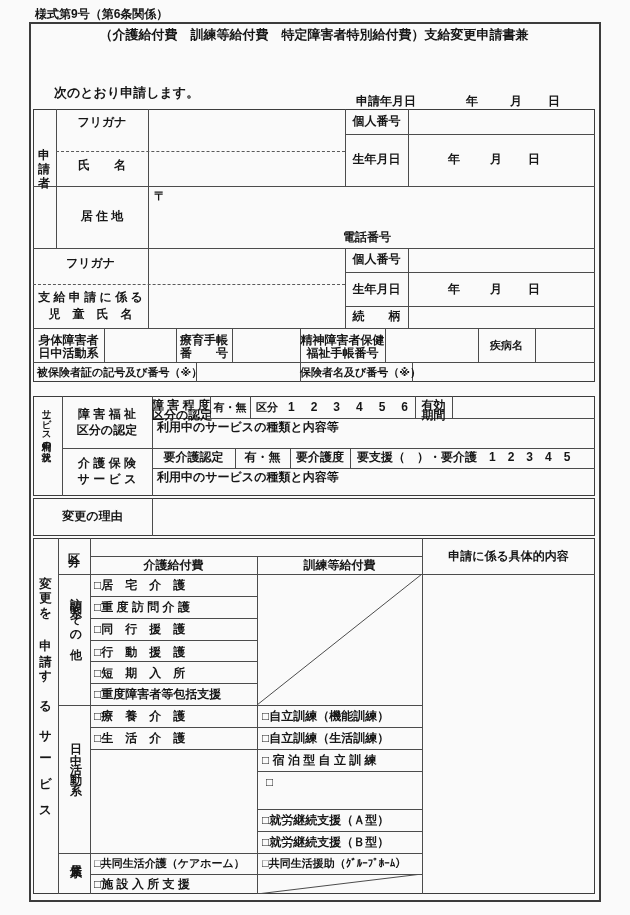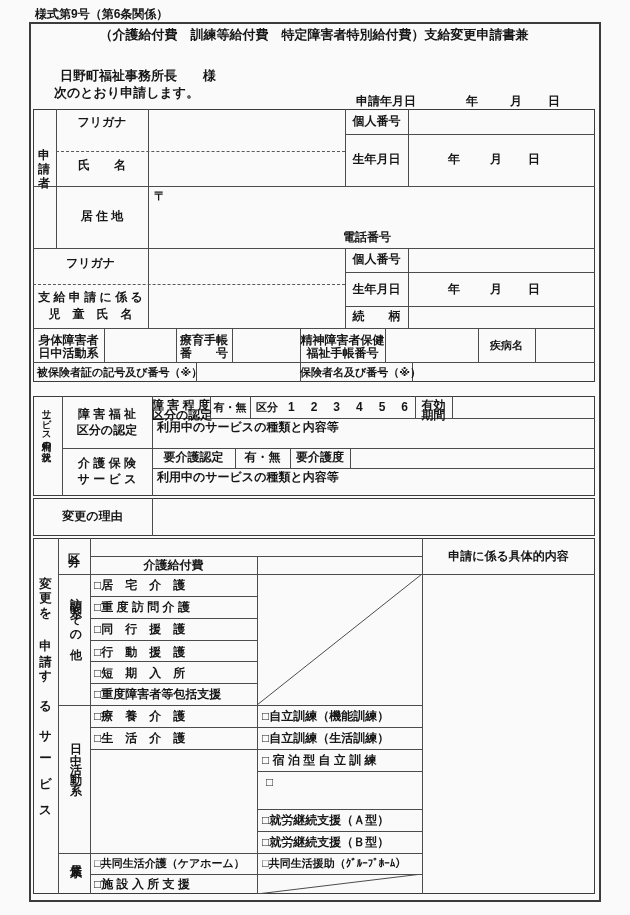--- a/index.html
+++ b/index.html
@@ -23,21 +23,20 @@
   svg.diag{position:absolute}
 </style>
 </head>
 <body>
 
 <div class="page">
 
   <div class="t" style="left:35px;top:7px">様式第9号（第6条関係）</div>
   <div class="frame" style="left:29px;top:22px;width:572px;height:880px"></div>
   <div class="t c s13" style="left:33px;top:27px;width:562px">（介護給付費　訓練等給付費　特定障害者特別給付費）支給変更申請書兼</div>
-  <div class="t s13" style="left:60px;top:68px">日野町福祉事務所長　　様</div>
   <div class="t s13" style="left:54px;top:85px">次のとおり申請します。</div>
   <div class="t" style="left:356px;top:94px">申請年月日</div>
   <div class="t" style="left:466px;top:94px">年</div>
   <div class="t" style="left:510px;top:94px">月</div>
   <div class="t" style="left:548px;top:94px">日</div>
 
   <div class="box" style="left:33px;top:109px;width:562px;height:273px"></div>
   <div class="vl" style="left:56px;top:109px;height:139px"></div>
   <div class="vl" style="left:148px;top:109px;height:219px"></div>
   <div class="vl" style="left:345px;top:109px;height:77px"></div>
@@ -124,20 +123,21 @@
   <div class="t s11" style="left:256px;top:401px">区分</div>
   <div class="t" style="left:288px;top:400px;letter-spacing:2px">1　2　3　4　5　6</div>
   <div class="t c s10" style="left:415px;width:37px;top:398px">有効</div>
   <div class="t c s10" style="left:415px;width:37px;top:408px">期間</div>
   <div class="t s10" style="left:157px;top:420px">利用中のサービスの種類と内容等</div>
   <div class="t c" style="left:62px;width:90px;top:456px">介 護 保 険</div>
   <div class="t c" style="left:62px;width:90px;top:472px">サ ー ビ ス</div>
   <div class="t c" style="left:152px;width:83px;top:450px">要介護認定</div>
   <div class="t c" style="left:235px;width:55px;top:450px">有・無</div>
   <div class="t c" style="left:290px;width:60px;top:450px">要介護度</div>
+  <div class="t" style="left:357px;top:450px">要支援（　）・要介護　1　2　3　4　5</div>
   <div class="t s10" style="left:157px;top:470px">利用中のサービスの種類と内容等</div>
 
   <div class="box" style="left:33px;top:498px;width:562px;height:38px"></div>
   <div class="vl" style="left:152px;top:498px;height:38px"></div>
   <div class="t c" style="left:33px;width:119px;top:509px">変更の理由</div>
   <div class="inp" style="left:152px;top:498px;width:443px;height:38px"></div>
 
   <div class="box" style="left:33px;top:538px;width:562px;height:356px"></div>
   <div class="vl" style="left:58px;top:538px;height:356px"></div>
   <div class="vl" style="left:90px;top:538px;height:356px"></div>
@@ -162,20 +162,21 @@
   <svg class="diag" style="left:257px;top:574px" width="165" height="131">
     <line x1="0" y1="131" x2="165" y2="0" stroke="#4c4c4c" stroke-width="1"></line>
   </svg>
   <svg class="diag" style="left:257px;top:874px" width="165" height="20">
     <line x1="0" y1="20" x2="165" y2="0" stroke="#4c4c4c" stroke-width="1"></line>
   </svg>
 
   <div class="vt" style="left:39px;top:566px;font-size:12.5px;letter-spacing:16px">変更を申請するサービス</div>
   <div class="vt" style="left:68px;top:544px;letter-spacing:2px">区分</div>
   <div class="t c" style="left:90px;width:167px;top:558px">介護給付費</div>
+  <div class="t c" style="left:257px;width:165px;top:558px">訓練等給付費</div>
   <div class="t c" style="left:422px;width:173px;top:549px">申請に係る具体的内容</div>
   <div class="inp" style="left:422px;top:574px;width:173px;height:320px"></div>
 
   <div class="vt" style="left:70px;top:588px;letter-spacing:4px">訪問系・その他</div>
   <div class="t" style="left:94px;top:578px">□居　宅　介　護</div>
   <div class="t" style="left:94px;top:600px">□重 度 訪 問 介 護</div>
   <div class="t" style="left:94px;top:622px">□同　行　援　護</div>
   <div class="t" style="left:94px;top:645px">□行　動　援　護</div>
   <div class="t" style="left:94px;top:666px">□短　期　入　所</div>
   <div class="t" style="left:94px;top:687px">□重度障害者等包括支援</div>

